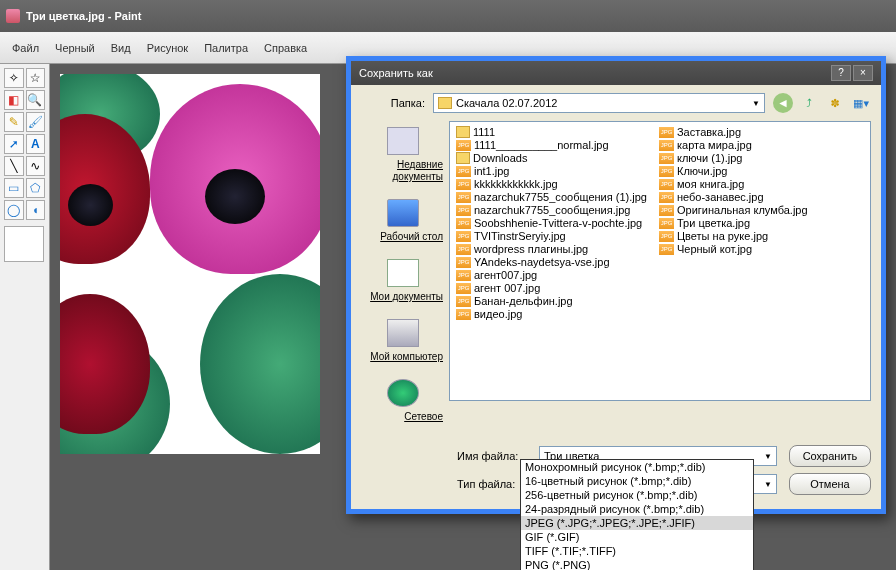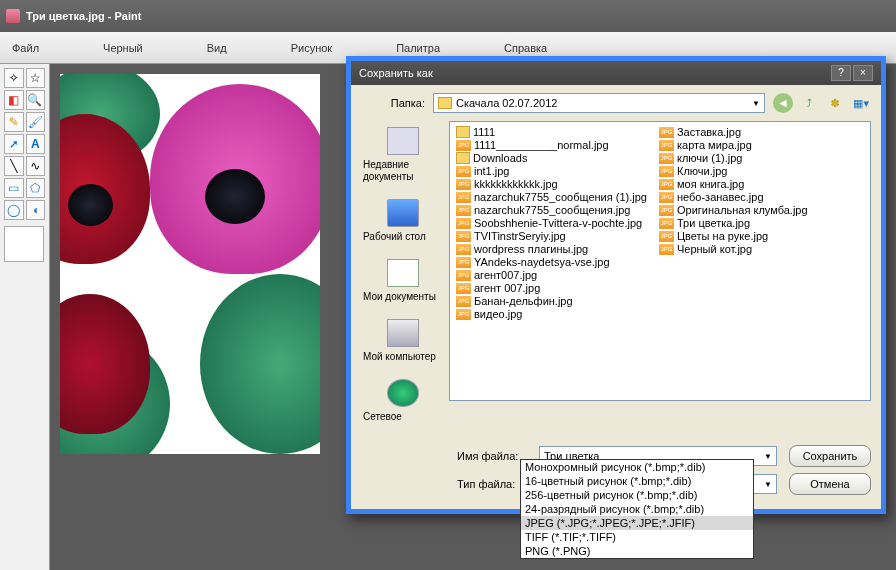--- a/index.html
+++ b/index.html
@@ -4,21 +4,21 @@
 <style>
 * { box-sizing: border-box; margin: 0; padding: 0; font-family: Tahoma, Arial, sans-serif; font-size: 11px; }
 body { background: #5a5a5a; width: 896px; height: 570px; overflow: hidden; position: relative; }
 
 
 .titlebar { background: linear-gradient(#6b6b6b, #5a5a5a); height: 32px; display: flex; align-items: center; padding: 0 6px; color: #fff; }
 .titlebar .app-icon { width: 14px; height: 14px; background: linear-gradient(#e8a,#c56); border-radius: 2px; margin-right: 6px; }
 .titlebar .title { font-weight: bold; }
 
 
-.menubar { background: linear-gradient(#f5f5f5,#e0e0e0); height: 32px; display: flex; align-items: center; padding: 0 4px; border-bottom: 1px solid #999; gap: 48px; }
+.menubar { background: linear-gradient(#f5f5f5,#e0e0e0); height: 32px; display: flex; align-items: center; padding: 0 4px; border-bottom: 1px solid #999; }
 .menubar span { padding: 2px 8px; color: #333; }
 
 
 .main { display: flex; height: calc(100% - 42px); }
 .toolbox { width: 50px; background: #f0f0f0; border-right: 1px solid #999; padding: 4px; }
 .toolbox .row { display: flex; gap: 2px; margin-bottom: 2px; }
 .toolbox .tool { width: 20px; height: 20px; border: 1px solid #aaa; background: #fafafa; display: flex; align-items: center; justify-content: center; font-size: 12px; }
 .toolbox .swatch { width: 40px; height: 36px; border: 1px solid #aaa; margin-top: 6px; background: #fff; }
 
 .canvas-area { flex: 1; background: #5a5a5a; padding: 10px; position: relative; }
@@ -40,21 +40,21 @@
 .folder-row .lbl { width: 64px; text-align: right; }
 .folder-combo { flex: 1; height: 20px; border: 1px solid #7f9db9; background: #fff; display: flex; align-items: center; padding: 0 4px; }
 .folder-combo .ico { width: 14px; height: 12px; background: #f7d568; border: 1px solid #caa13a; margin-right: 4px; }
 .folder-combo .arrow { margin-left: auto; font-size: 8px; }
 .nav-icons { display: flex; gap: 6px; }
 .nav-icons div { width: 20px; height: 20px; display: flex; align-items: center; justify-content: center; }
 .nav-icons .back { border-radius: 50%; background: #9cc97d; color: #fff; font-size: 12px; line-height: 1; }
 
 .content-row { display: flex; gap: 4px; }
 .places { width: 84px; }
-.place { text-align: left; padding: 6px 2px 10px; }
+.place { text-align: right; padding: 6px 2px 10px; text-decoration: underline; }
 .place .pic { width: 32px; height: 28px; margin: 0 auto 4px; background: #dde; border: 1px solid #99a; }
 .place .pic.desktop { background: linear-gradient(#6af,#36c); border-radius: 2px; }
 .place .pic.docs { background: #fff; border: 1px solid #8a8; position: relative; }
 .place .pic.comp { background: linear-gradient(#eee,#aab); }
 .place .pic.net { background: radial-gradient(#3c7,#175); border-radius: 50%; }
 .place .txt { font-size: 10px; line-height: 1.2; }
 
 .file-pane { flex: 1; border: 1px solid #7f9db9; background: #fff; height: 280px; padding: 4px 6px; overflow: hidden; }
 .file-cols { display: flex; gap: 12px; }
 .file-col { display: flex; flex-direction: column; gap: 1px; }
@@ -316,15 +316,16 @@
     </div>
   </div>
 </div>
 
 <div class="dropdown">
   <div>Монохромный рисунок (*.bmp;*.dib)</div>
   <div>16-цветный рисунок (*.bmp;*.dib)</div>
   <div>256-цветный рисунок (*.bmp;*.dib)</div>
   <div>24-разрядный рисунок (*.bmp;*.dib)</div>
   <div class="sel">JPEG (*.JPG;*.JPEG;*.JPE;*.JFIF)</div>
+  <div>GIF (*.GIF)</div>
   <div>TIFF (*.TIF;*.TIFF)</div>
   <div>PNG (*.PNG)</div>
 </div>
 
 </body></html>

